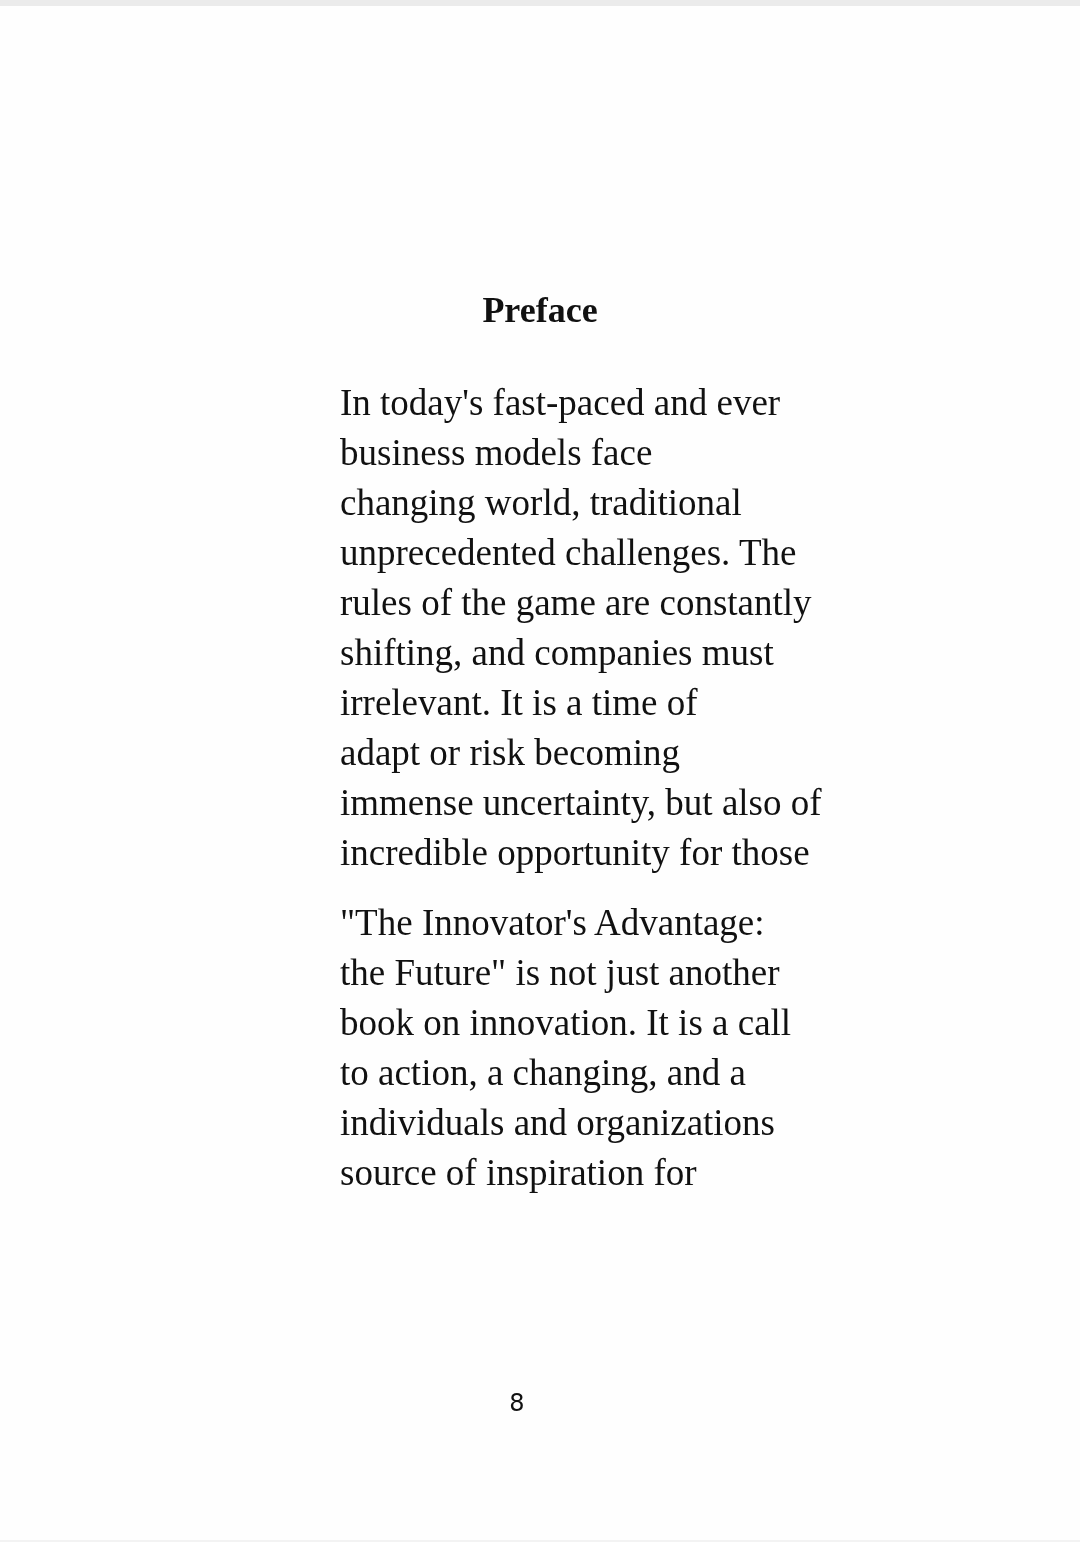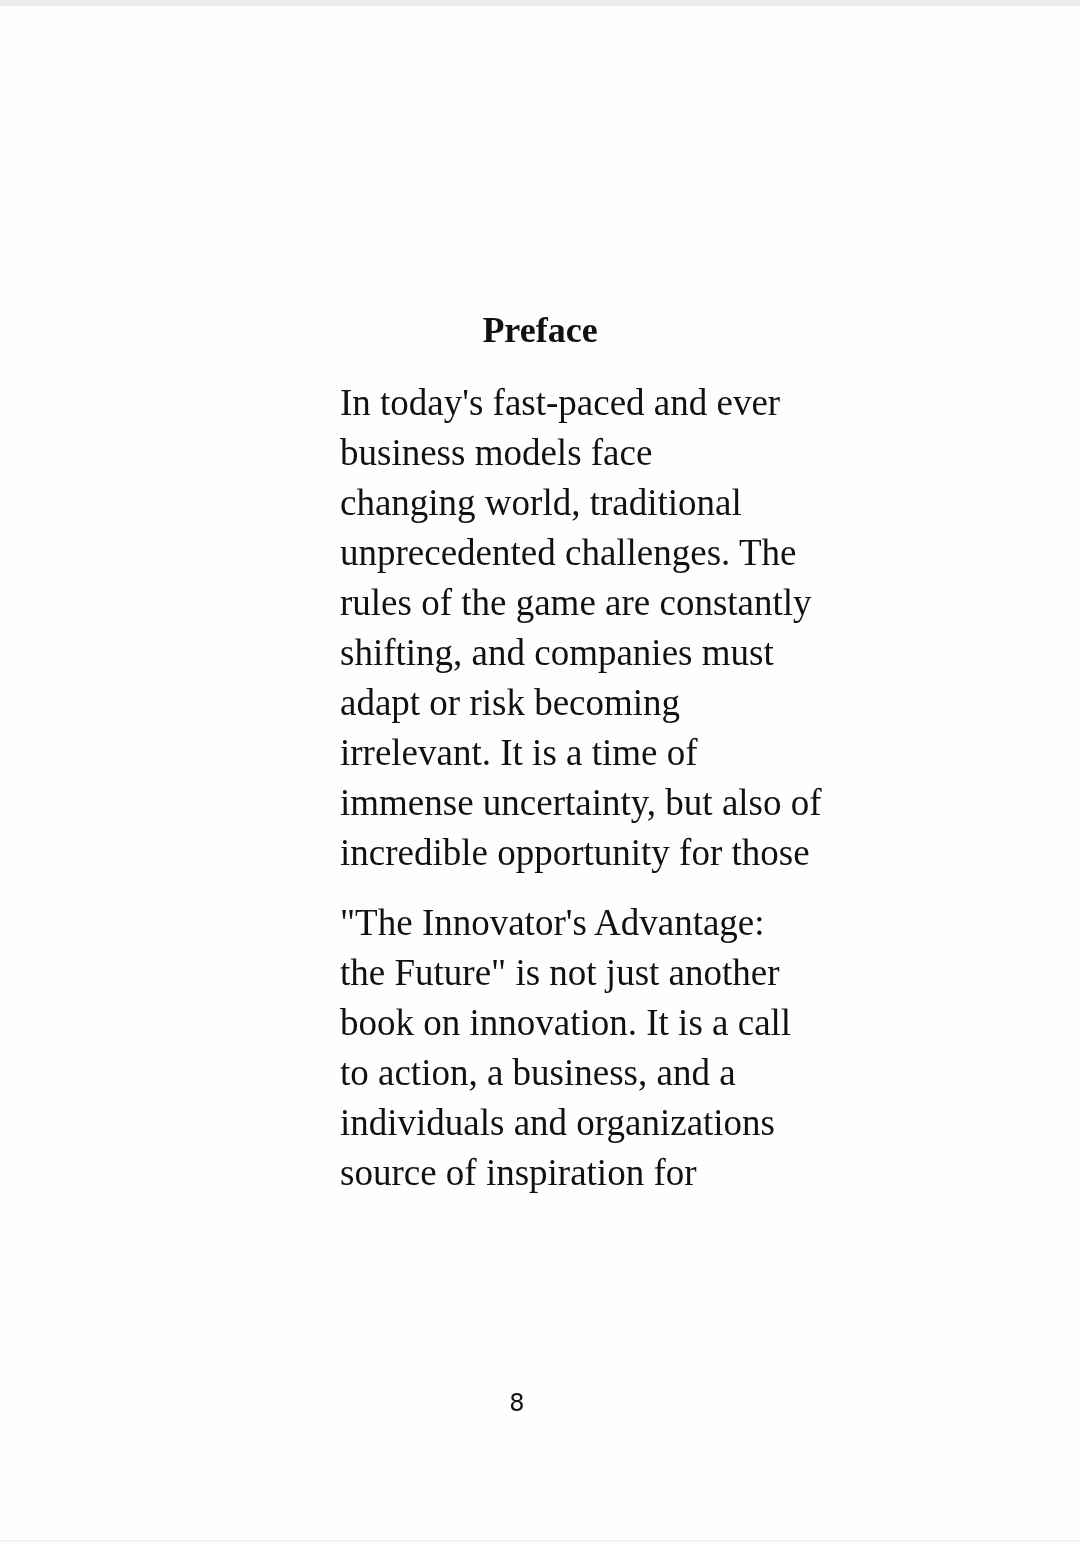--- a/index.html
+++ b/index.html
@@ -31,21 +31,21 @@
       position: absolute;
       left: 0; top: 6px;
       width: 1080px;
       height: 1534px;
       background: #fefefe;
     }
     .heading {
       position: absolute;
       left: 0;
       width: 1080px;
-      top: 304px;
+      top: 284px;
       text-align: center;
       font-family: "Liberation Serif", "DejaVu Serif", serif;
       font-weight: bold;
       font-size: 36px;
       line-height: 40px;
       color: #111111;
     }
     .body-text {
       position: absolute;
       left: 340px;
@@ -85,30 +85,30 @@
   <div class="heading">Preface</div>
 
   <div class="body-text">
     <p class="para">
       <span class="line">In today's fast-paced and ever</span>
       <span class="line">business models face</span>
       <span class="line">changing world, traditional</span>
       <span class="line">unprecedented challenges. The</span>
       <span class="line">rules of the game are constantly</span>
       <span class="line">shifting, and companies must</span>
+      <span class="line">irrelevant. It is a time of</span>
       <span class="line">adapt or risk becoming</span>
-      <span class="line">irrelevant. It is a time of</span>
       <span class="line">immense uncertainty, but also of</span>
       <span class="line">incredible opportunity for those</span>
     </p>
     <p class="para">
       <span class="line">"The Innovator's Advantage:</span>
       <span class="line">the Future" is not just another</span>
       <span class="line">book on innovation. It is a call</span>
-      <span class="line">to action, a business, and a</span>
+      <span class="line">to action, a changing, and a</span>
       <span class="line">individuals and organizations</span>
       <span class="line">source of inspiration for</span>
     </p>
   </div>
 
   <div class="page-number">8</div>
 </div>
 
 <div class="bottom-bar"></div>
 

